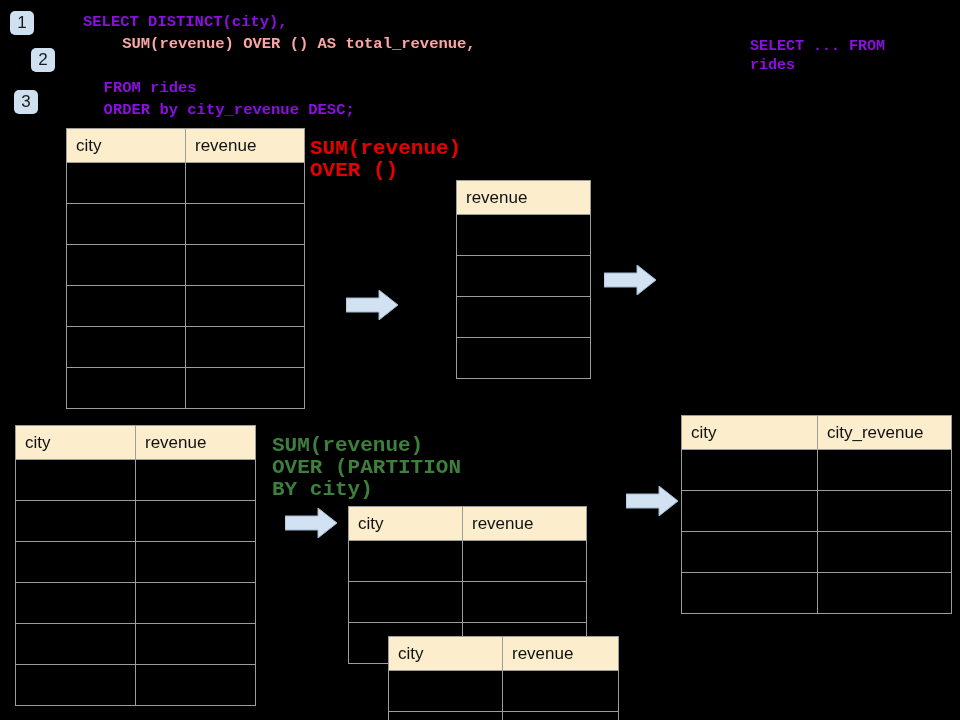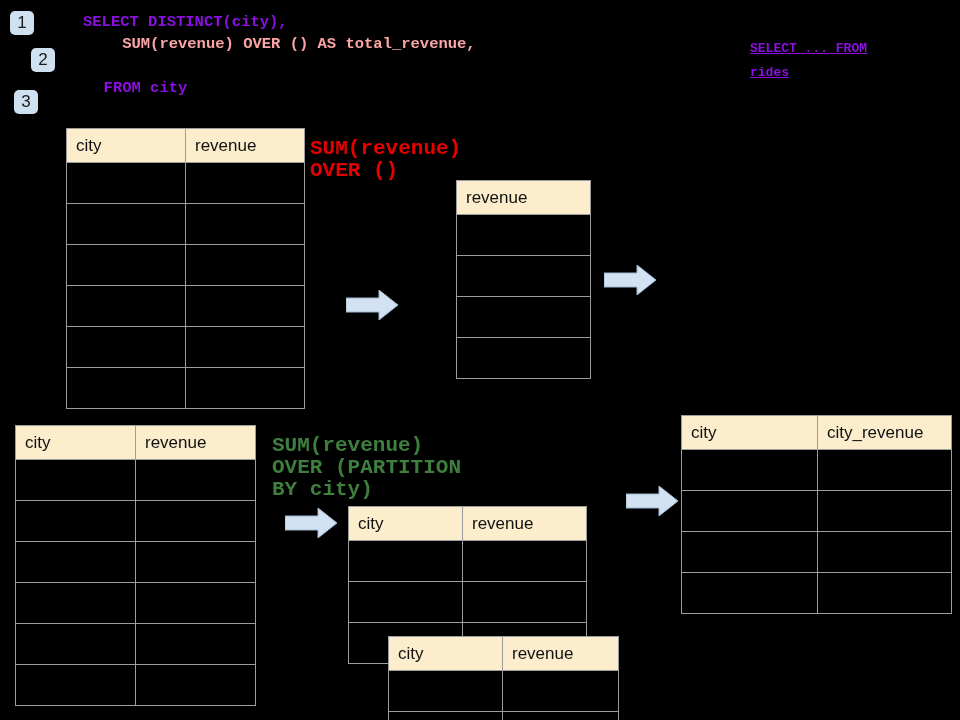--- a/index.html
+++ b/index.html
@@ -47,21 +47,21 @@
   .note {
     position: absolute;
     font-family: "Liberation Mono", monospace;
     font-weight: bold;
     white-space: pre;
     line-height: 22px;
     font-size: 21px;
   }
   .note-red   { color: #e60000; }
   .note-green { color: #3e7f3e; }
-  .note-purple{ color: #8b10e0; font-size: 13px; line-height: 24px; text-decoration: underline; }
+  .note-purple{ color: #8b10e0; font-size: 15px; line-height: 19px; }
 
   
   .tbl {
     position: absolute;
     border-collapse: collapse;
     table-layout: fixed;
     font-family: "Liberation Sans", sans-serif;
     background: #15803d;
   }
   .tbl th, .tbl td {
@@ -95,21 +95,22 @@
 <body>
 
 <div id="stage">
 
   <div class="badge" style="left:10px;  top:11px;">1</div>
   <div class="badge" style="left:31px;  top:48px;">2</div>
   <div class="badge" style="left:14px;  top:90px;">3</div>
 
   <div class="sql sql-purple" style="left:83px; top:12px;">SELECT DISTINCT(city),</div>
   <div class="sql sql-red" style="left:85px; top:34px;">    SUM(revenue) OVER () AS total_revenue,</div>
-  <div class="sql sql-purple" style="left:85px; top:78px;">  FROM city</div>
+  <div class="sql sql-purple" style="left:85px; top:78px;">  FROM rides</div>
+  <div class="sql sql-purple" style="left:85px; top:100px;">  ORDER by city_revenue DESC;</div>
 
   <div class="note note-purple" style="left:750px; top:37px;">SELECT ... FROM
 rides</div>
 
   <div class="note note-red" style="left:310px; top:138px;">SUM(revenue)
 OVER ()</div>
 
   <div class="note note-green" style="left:272px; top:435px;">SUM(revenue)
 OVER (PARTITION
 BY city)</div>

